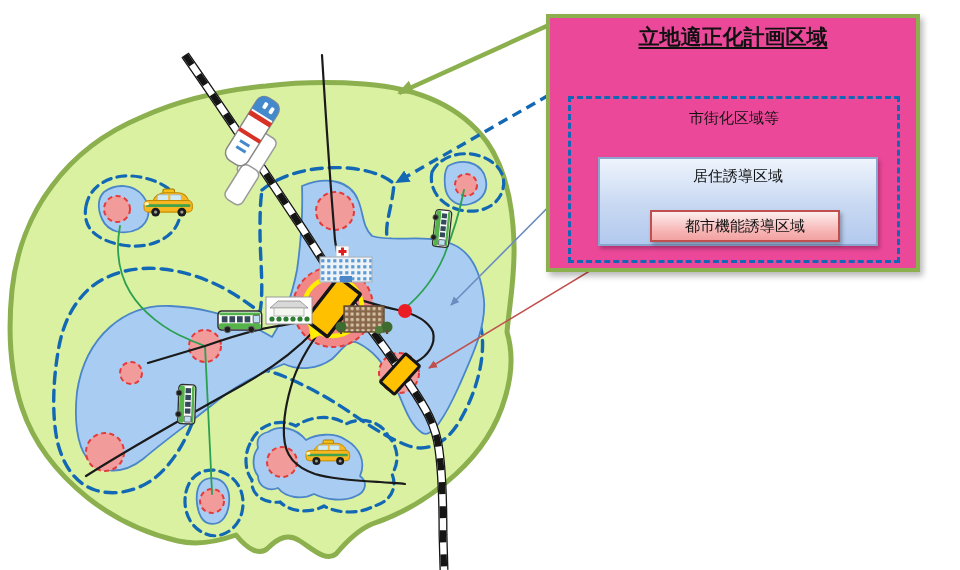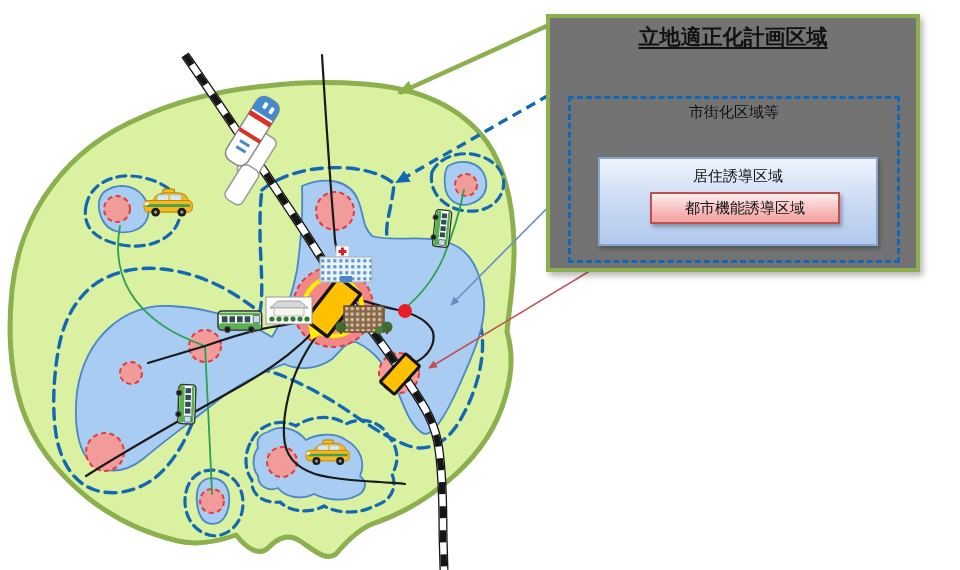--- a/index.html
+++ b/index.html
@@ -1,32 +1,32 @@
 <!DOCTYPE html>
 <html><head>
 <meta charset="utf-8">
 <style>
   html,body{margin:0;padding:0;background:#ffffff;}
   #stage{position:relative;width:960px;height:570px;background:#ffffff;overflow:hidden;
          font-family:"Liberation Sans","DejaVu Sans",sans-serif;}
   #map-svg{position:absolute;left:0;top:0;}
   .legend{position:absolute;left:546px;top:14px;width:374px;height:258px;
-          background:#737373;border:4px solid #8cb04e;box-sizing:border-box;
+          background:#ec4899;border:4px solid #8cb04e;box-sizing:border-box;
           box-shadow:3px 4px 6px rgba(0,0,0,.28);}
   .legend-title{position:absolute;top:5px;left:0;width:100%;text-align:center;
           font-size:21px;font-weight:bold;color:#111;line-height:27px;}
   .legend-title span{text-decoration:underline;text-underline-offset:3px;}
   .dashed-box{position:absolute;left:18px;top:78px;width:332px;height:167px;
           border:3px dashed #1268b4;box-sizing:border-box;}
-  .dashed-box-label{margin-top:4px;text-align:center;font-size:15px;color:#111;}
+  .dashed-box-label{margin-top:10px;text-align:center;font-size:15px;color:#111;}
   .blue-box{position:absolute;left:48px;top:139px;width:280px;height:89px;
           background:linear-gradient(180deg,#eef4fc 0%,#c8d8f2 55%,#b2c9ee 100%);
           border:2px solid #8aa6cf;box-sizing:border-box;box-shadow:2px 3px 4px rgba(0,0,0,.25);}
   .blue-box-label{margin-top:8px;text-align:center;font-size:15px;color:#111;}
-  .pink-box{position:absolute;left:100px;top:174px;width:190px;height:32px;
+  .pink-box{position:absolute;left:100px;top:192px;width:190px;height:32px;
           background:linear-gradient(180deg,#fdeeee 0%,#f7b3b3 70%,#f3a2a2 100%);
           border:2px solid #c0504d;box-sizing:border-box;box-shadow:2px 3px 4px rgba(0,0,0,.3);
           display:flex;align-items:center;justify-content:center;}
   .pink-box-label{font-size:15px;color:#111;}
 </style>
 </head>
 <body>
 
 <div id="stage">
 

